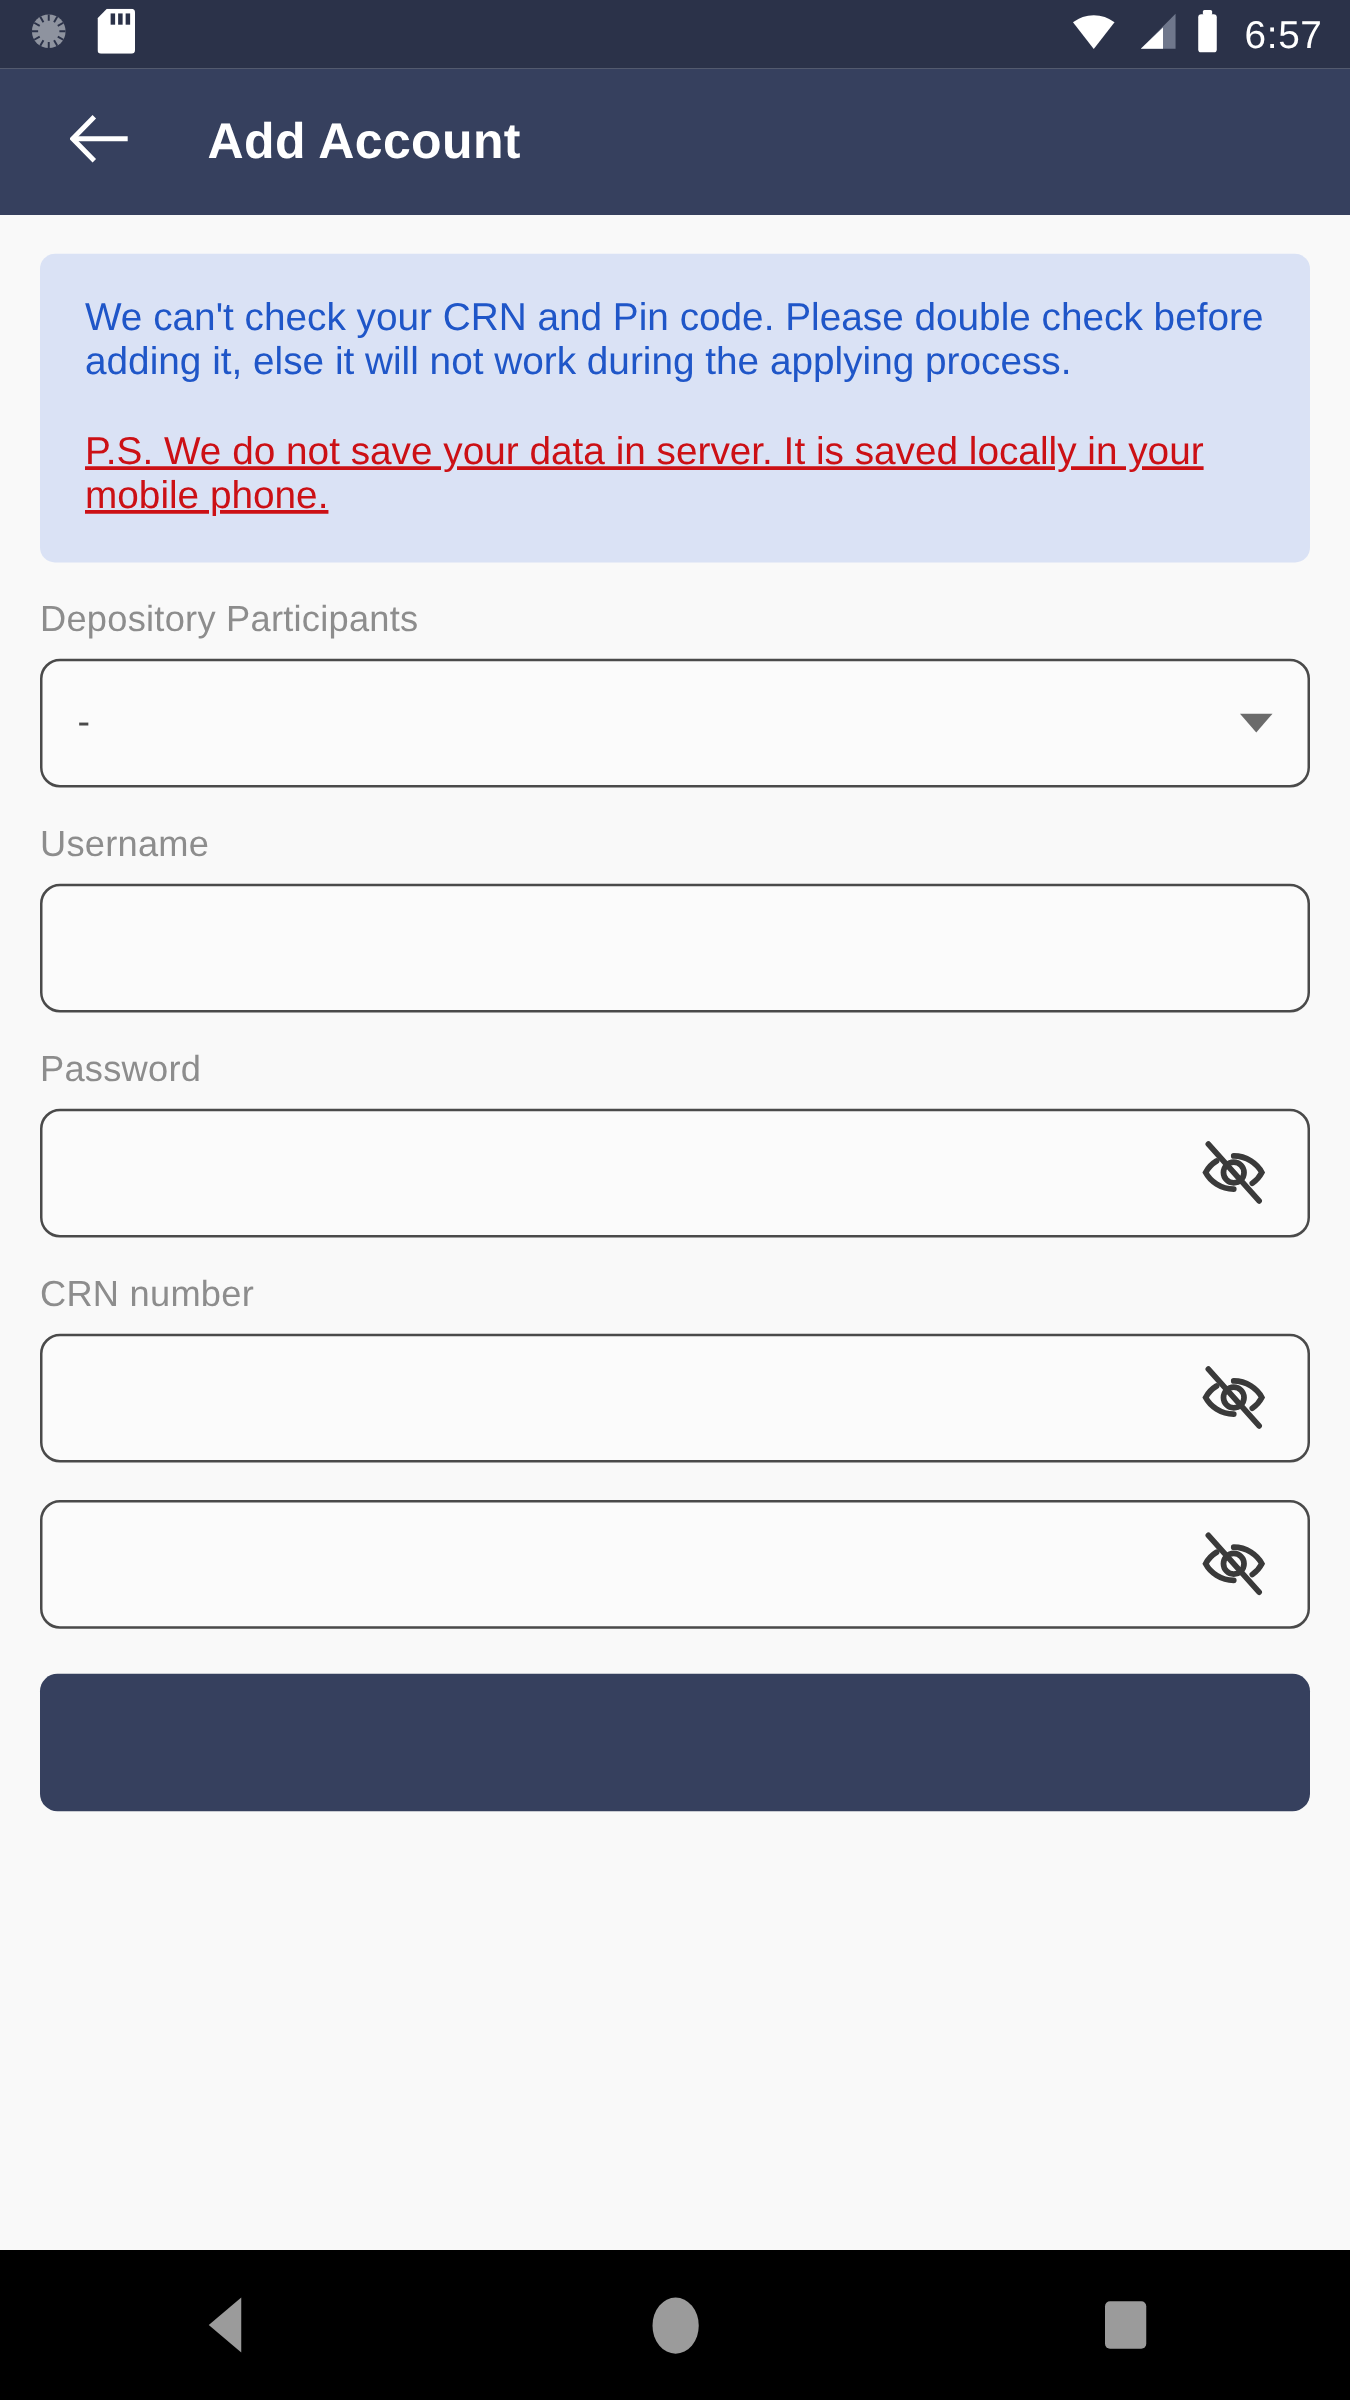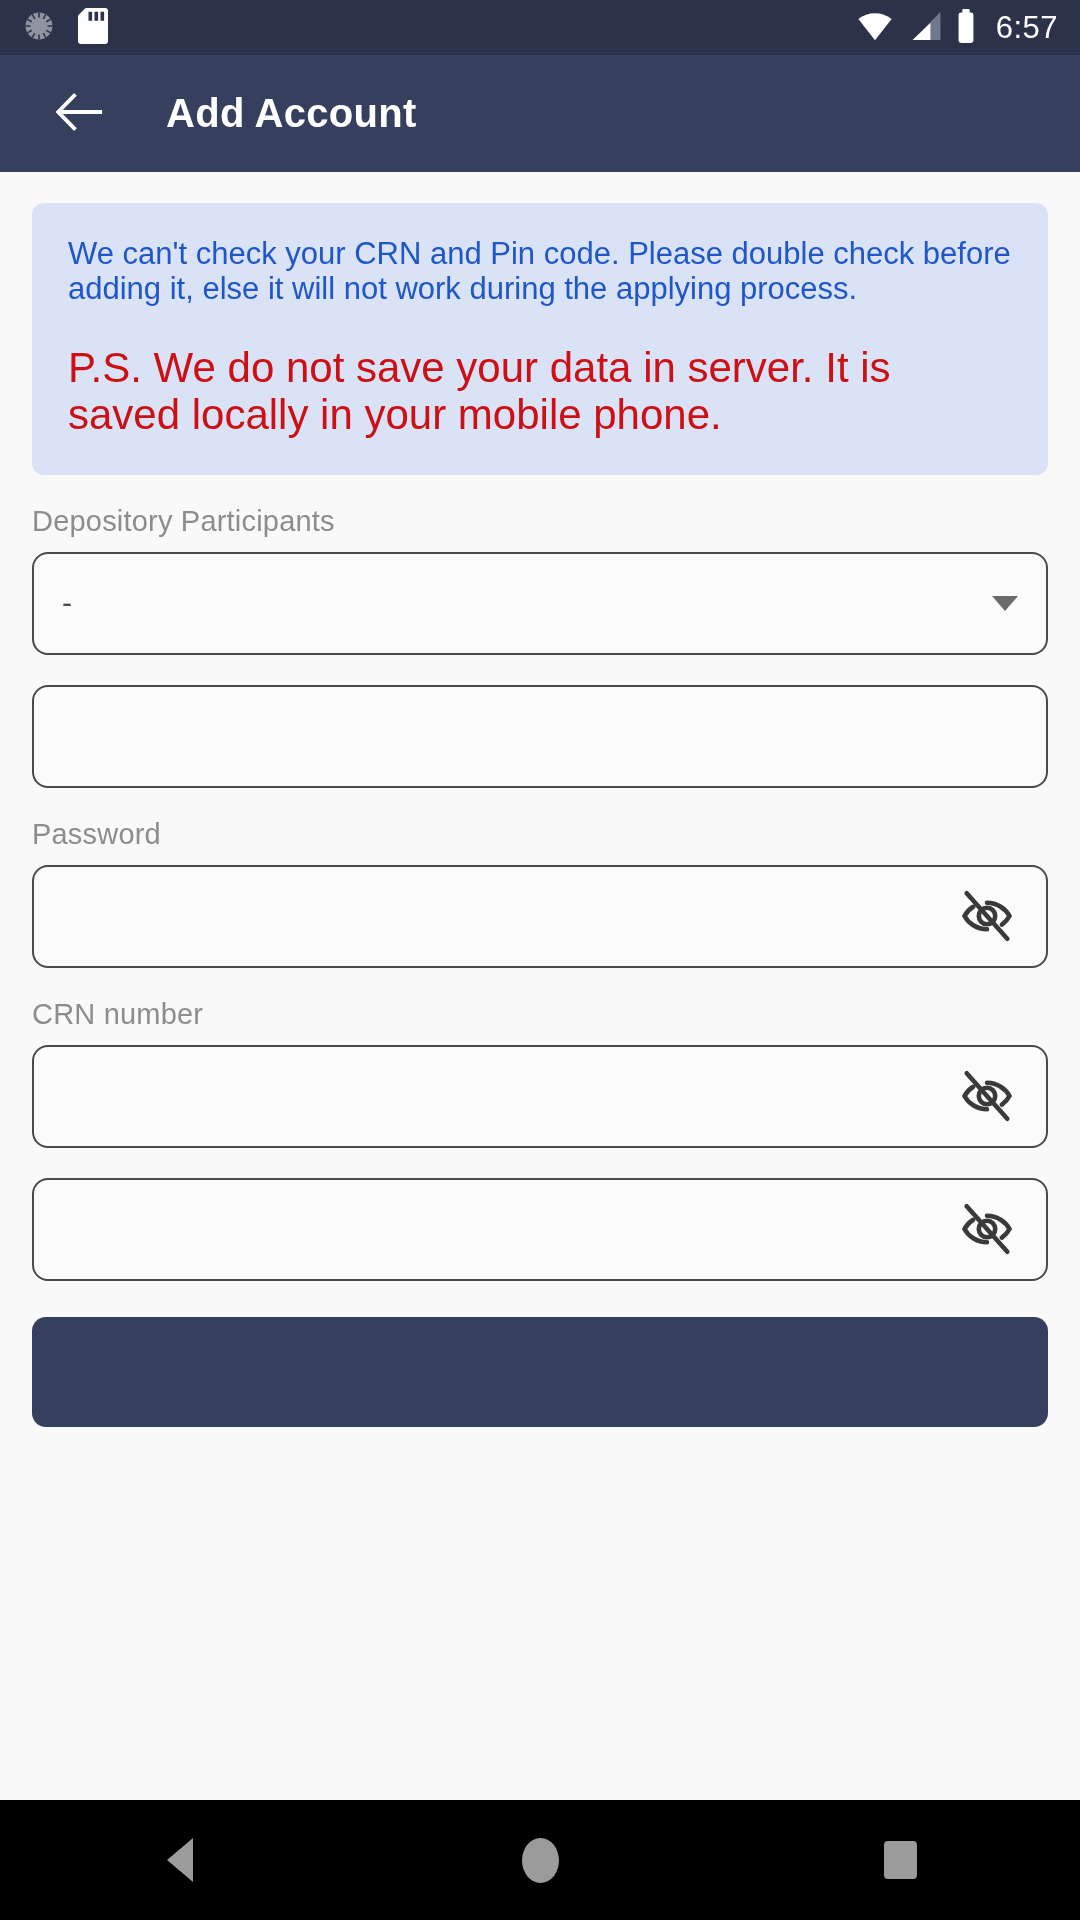--- a/index.html
+++ b/index.html
@@ -50,22 +50,23 @@
   .banner{
     margin-top:31px;
     background:#dae2f5;
     border-radius:12px;
     padding:34px 36px 36px 36px;
   }
   .banner-main{
     color:#1f56c8; font-size:31px; line-height:1.12;
   }
   .banner-ps{
-    color:#cc1015; font-size:42px; line-height:1.12;
+    color:#cc1015; font-size:31px; line-height:1.12;
     margin-top:38px;
+    text-decoration:underline;
   }
 
   .field{ margin-top:30px; }
   .field-label{
     color:#8d8d8d; font-size:29px;
     margin-bottom:14px; letter-spacing:.2px;
   }
   .field-box{
     height:103px;
     border:2px solid #4a4a4a;
@@ -207,20 +208,21 @@
 
   <div class="field">
     <div class="field-label">Depository Participants</div>
     <div class="field-box">
       <span class="field-value">-</span>
       <span class="caret"></span>
     </div>
   </div>
 
   <div class="field">
+    <div class="field-label">Username</div>
     <div class="field-box">
       <span class="field-value"></span>
     </div>
   </div>
 
   <div class="field">
     <div class="field-label">Password</div>
     <div class="field-box">
       <span class="field-value"></span>
       <span class="eye-btn">

